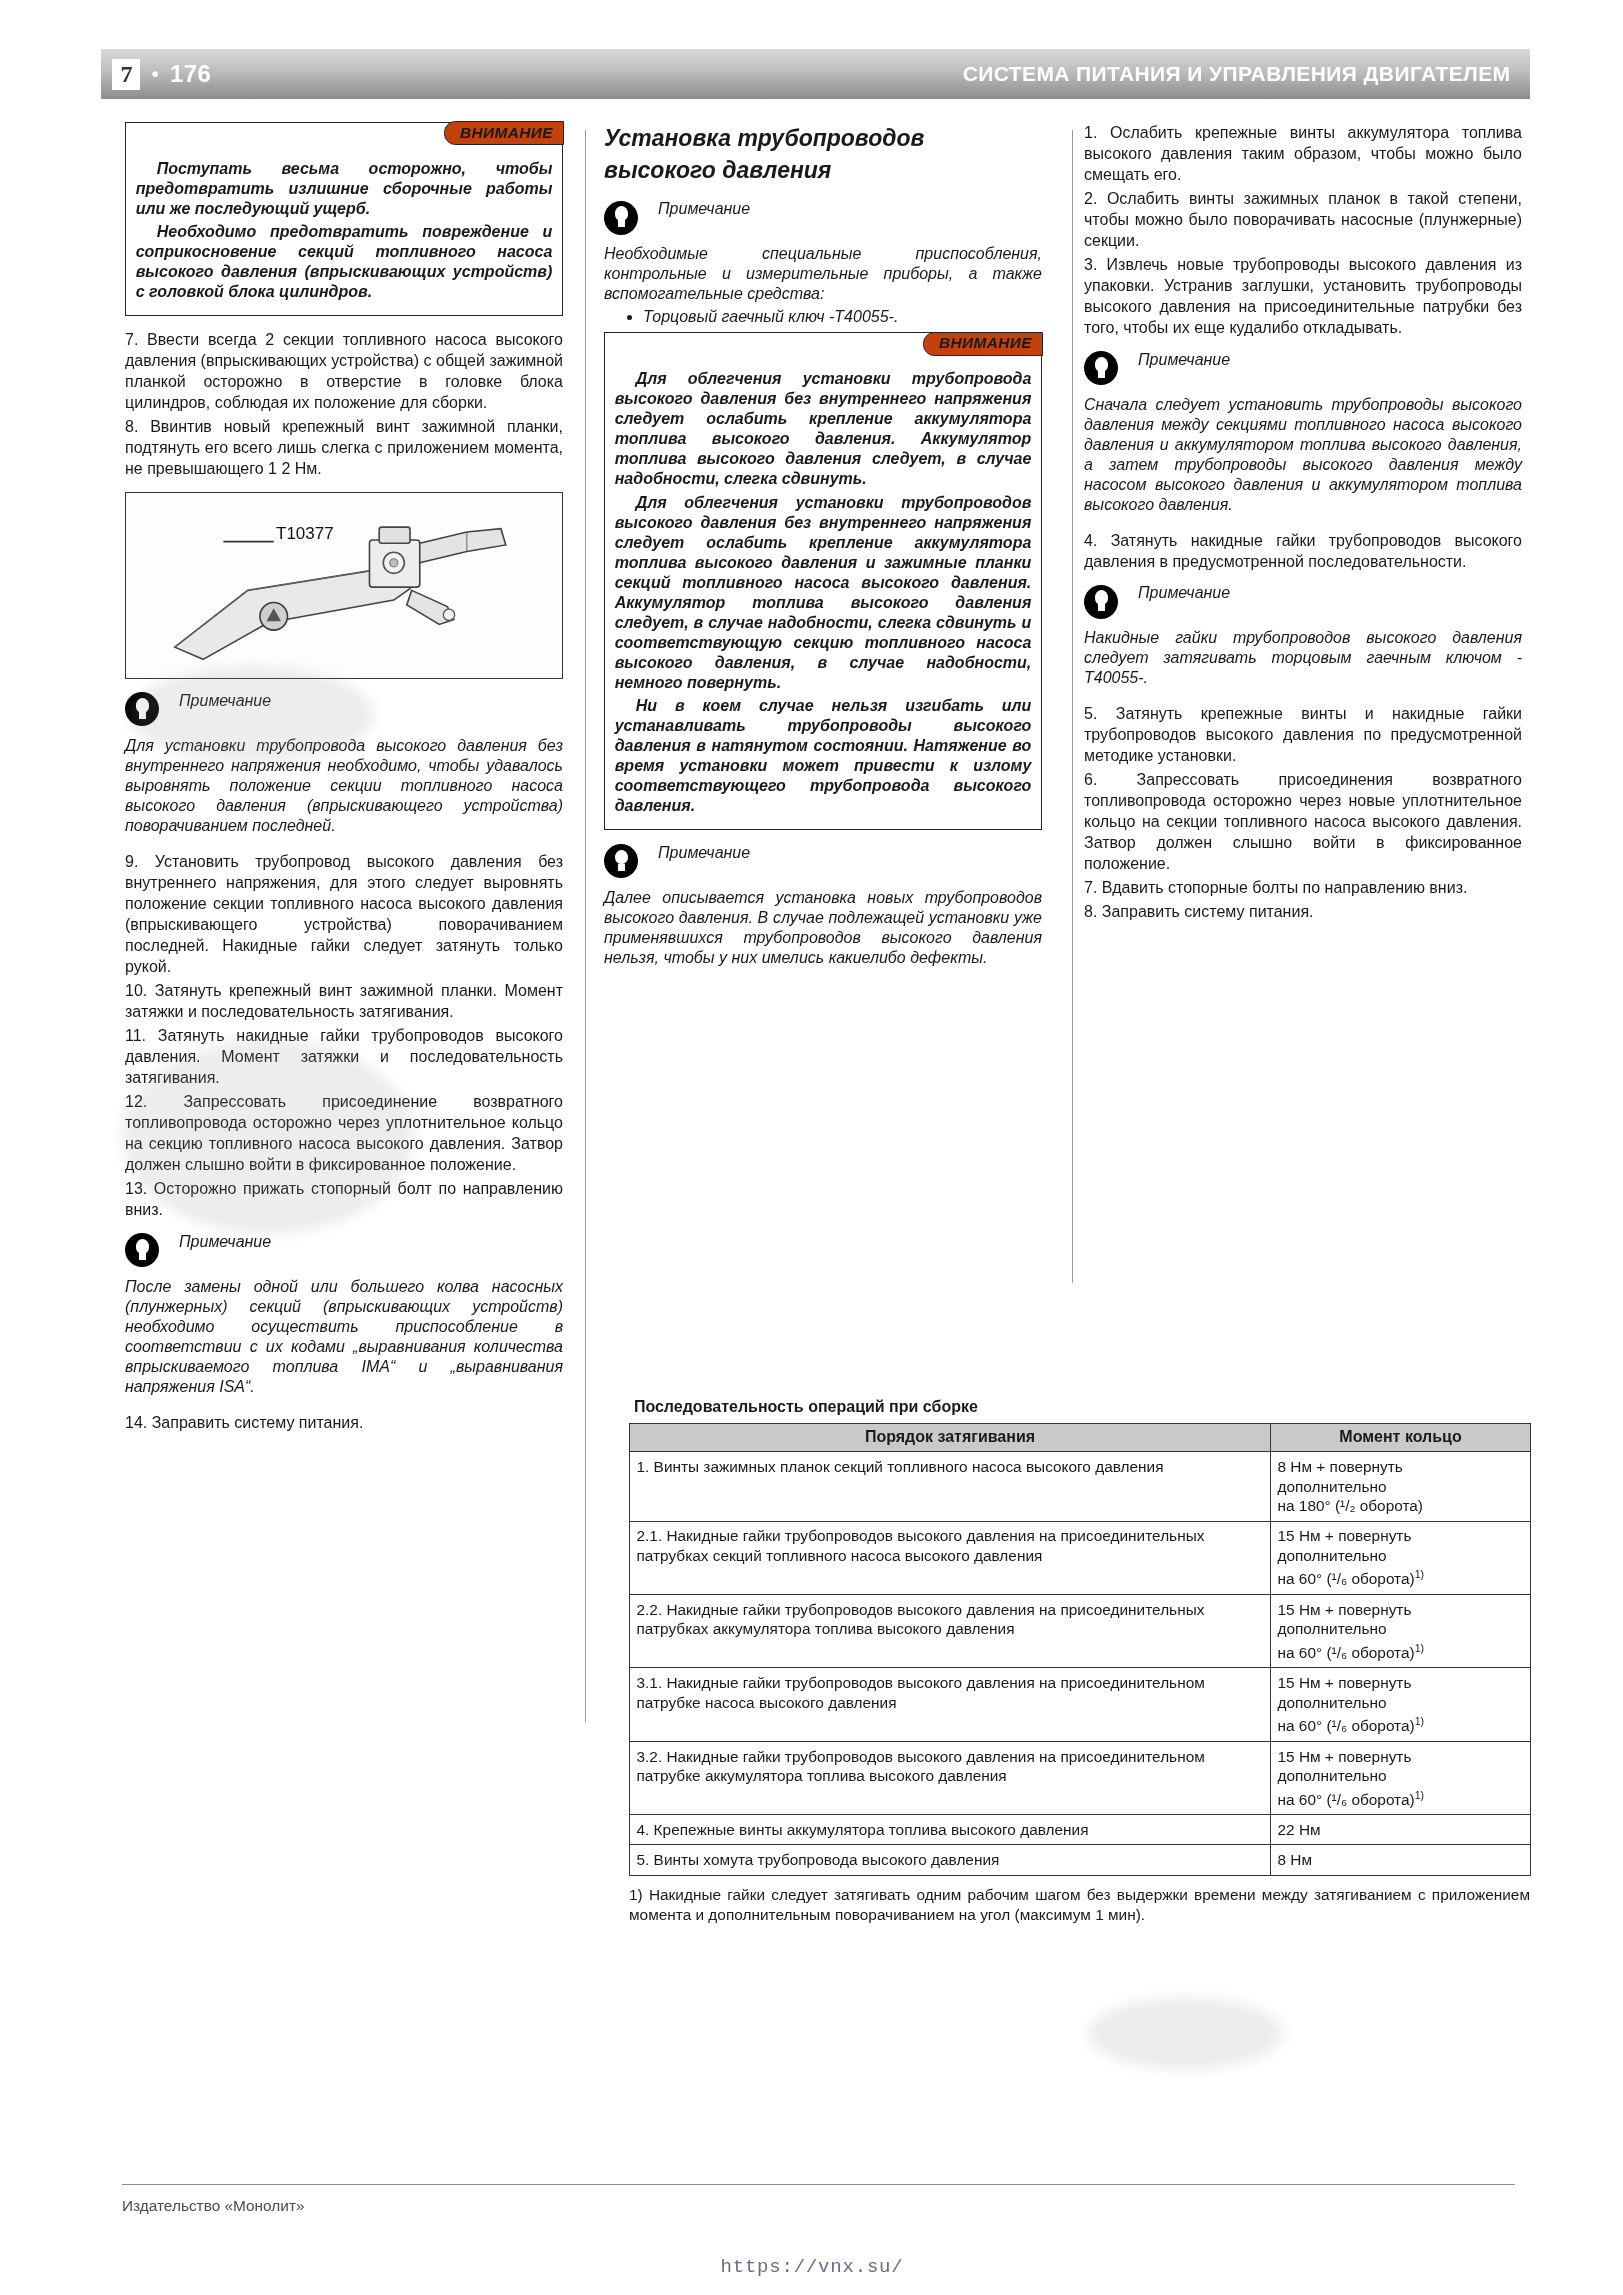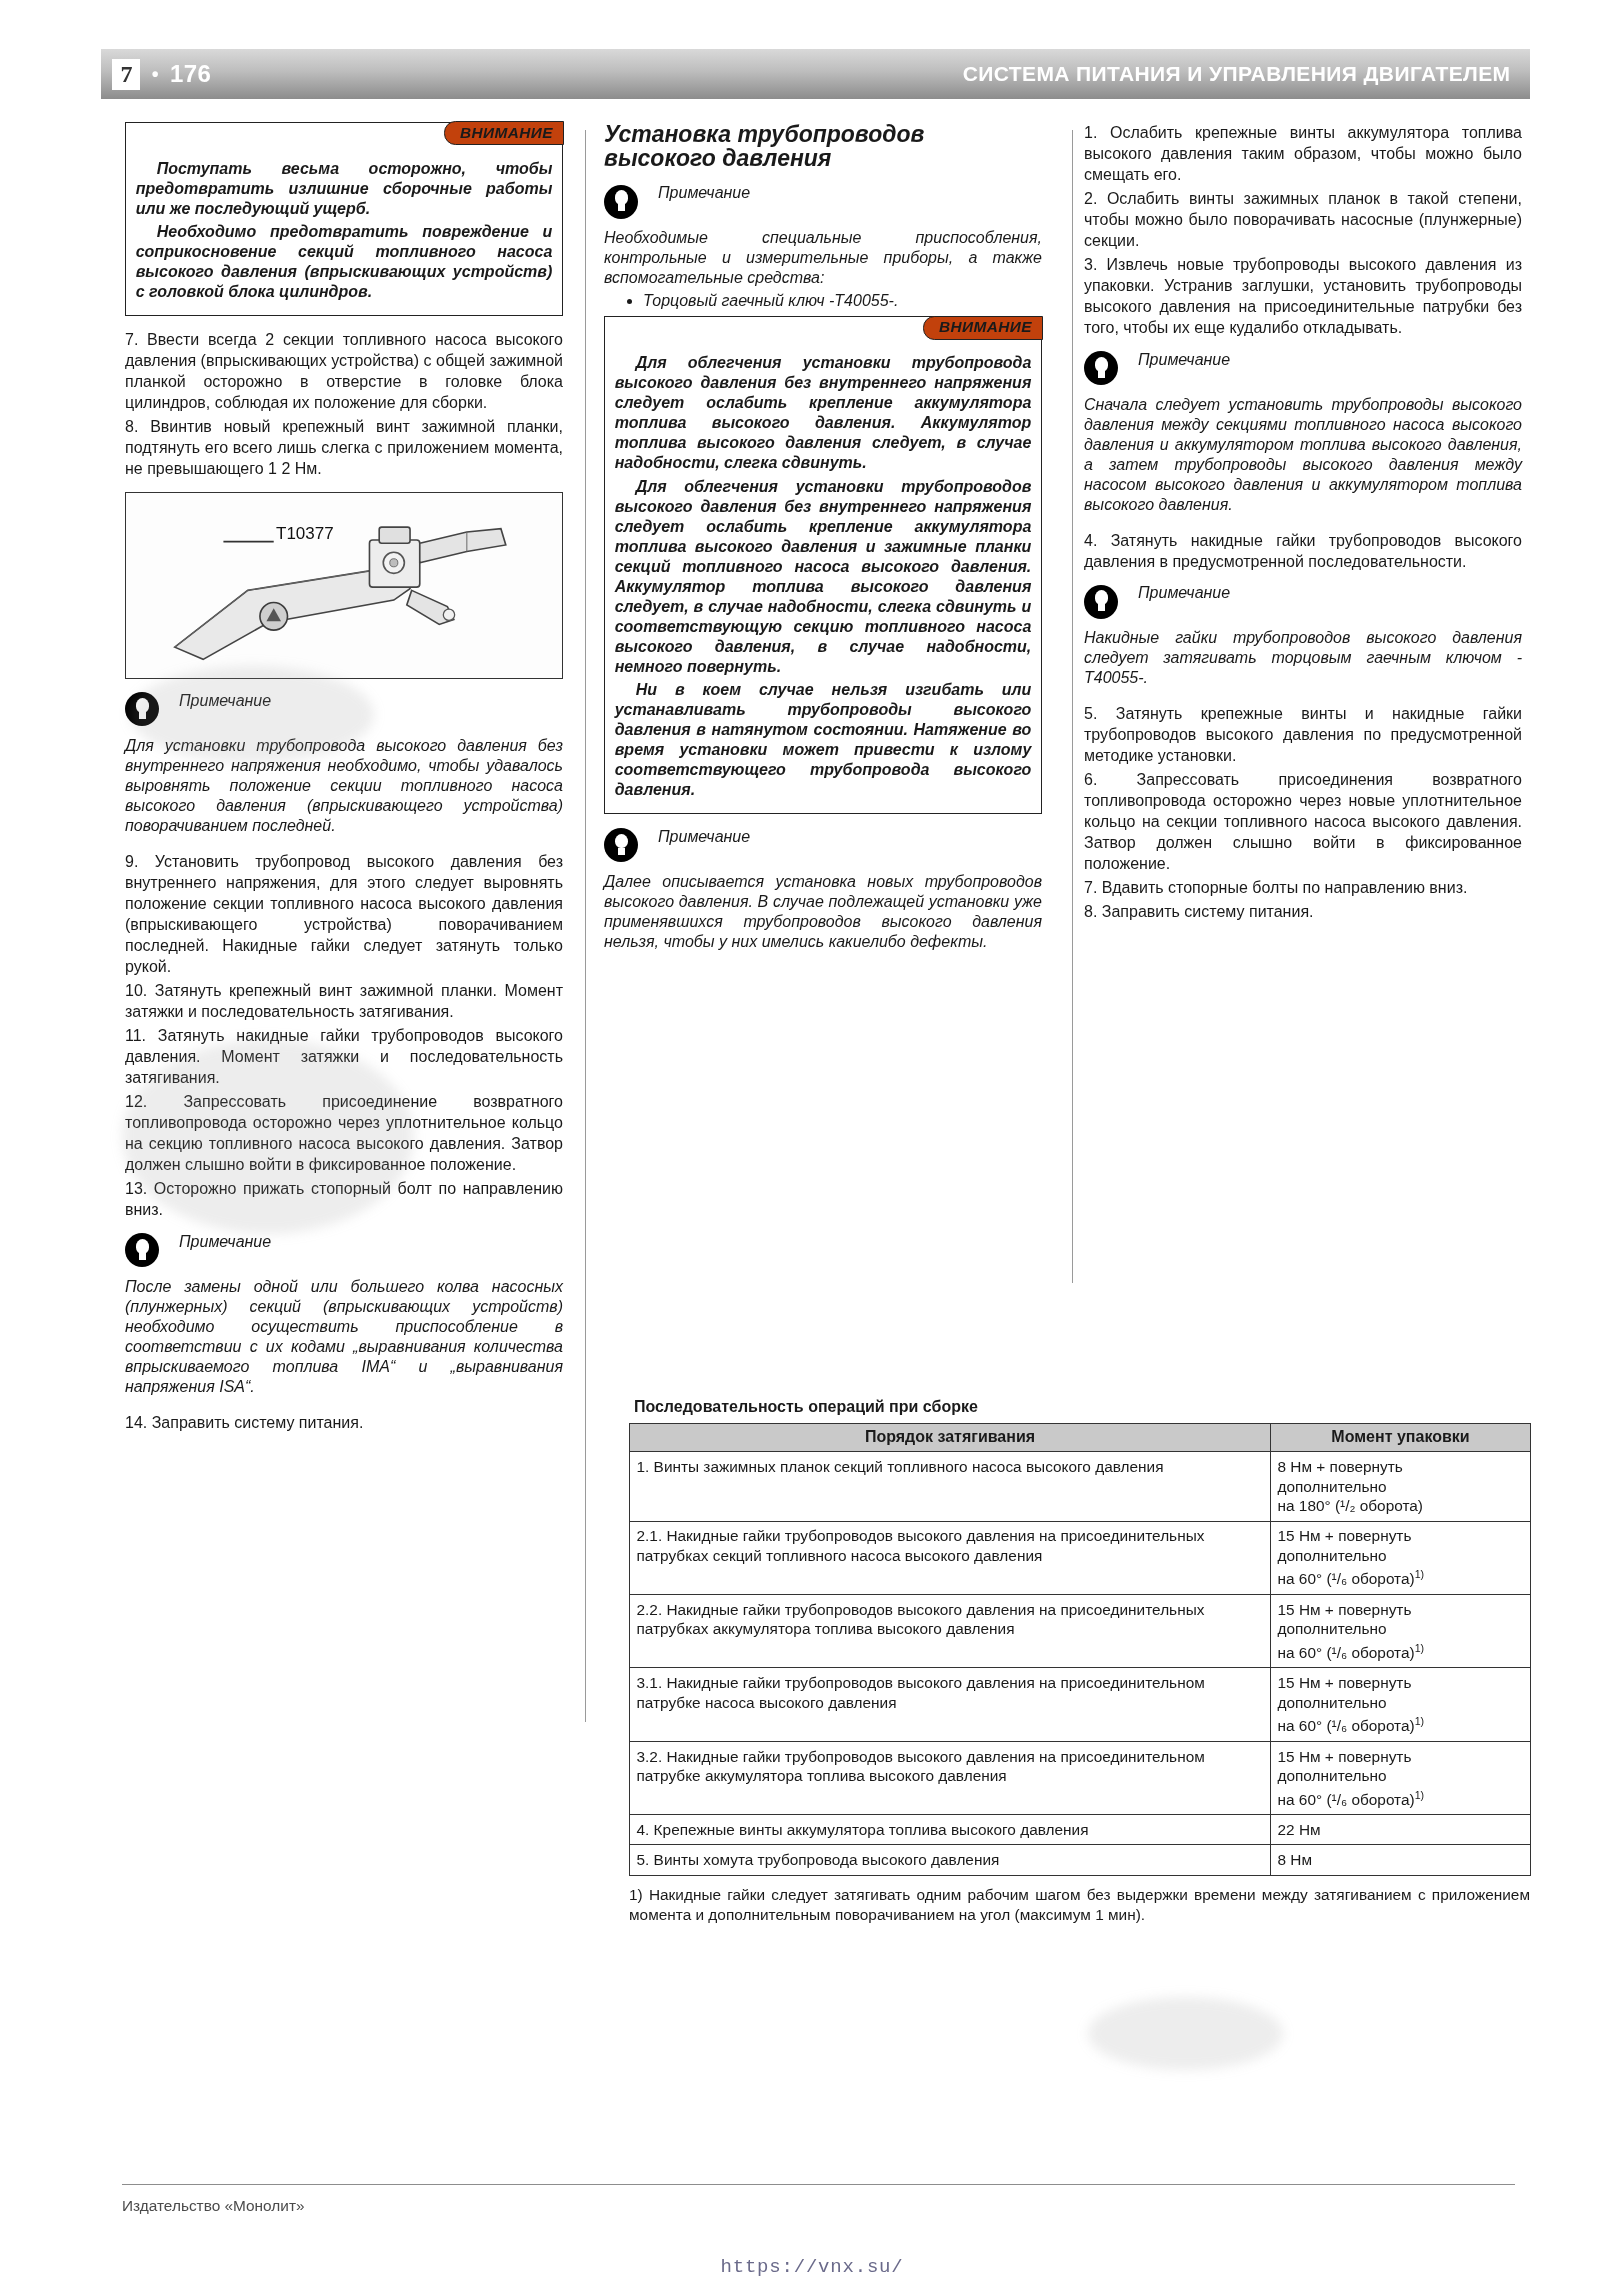--- a/index.html
+++ b/index.html
@@ -180,21 +180,21 @@
     padding-left: 39px;
   }
   ul.spec li {
     font-style: italic;
     font-size: 16px;
     line-height: 20px;
   }
   
   h2.sec {
     font-size: 23px;
-    line-height: 24px;
+    line-height: 32px;
     font-style: italic;
     font-weight: bold;
     margin: 0 0 13px 0;
   }
   
   .figure {
     border: 1.6px solid #333;
     height: 185px;
     margin: 13px 0 4.9px 0;
     position: relative;
@@ -437,21 +437,21 @@
   <div style="position:absolute; left:629px; top:1380px; width:901px;">
     <div class="table-title">Последовательность операций при сборке</div>
     <table class="torque">
       <colgroup>
         <col style="width:641px">
         <col style="width:260px">
       </colgroup>
       <thead>
         <tr>
           <th>Порядок затягивания</th>
-          <th>Момент упаковки</th>
+          <th>Момент кольцо</th>
         </tr>
       </thead>
       <tbody>
         <tr>
           <td>1.   Винты зажимных планок секций топливного насоса высокого давления</td>
           <td class="num-cell">
             <div>8 Нм + повернуть</div>
             <div>дополнительно</div>
             <div>на 180° (¹/₂ оборота)</div>
           </td>

